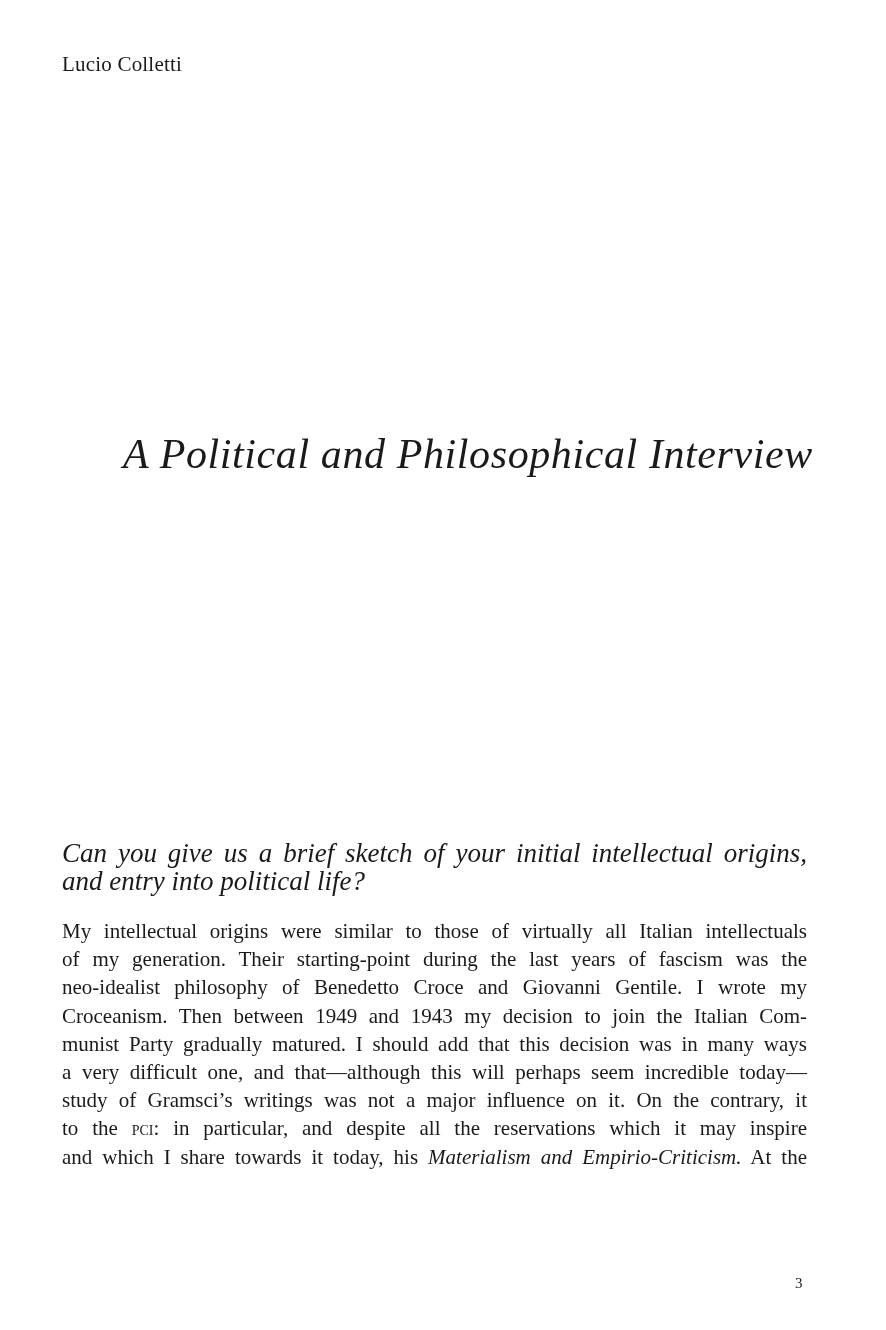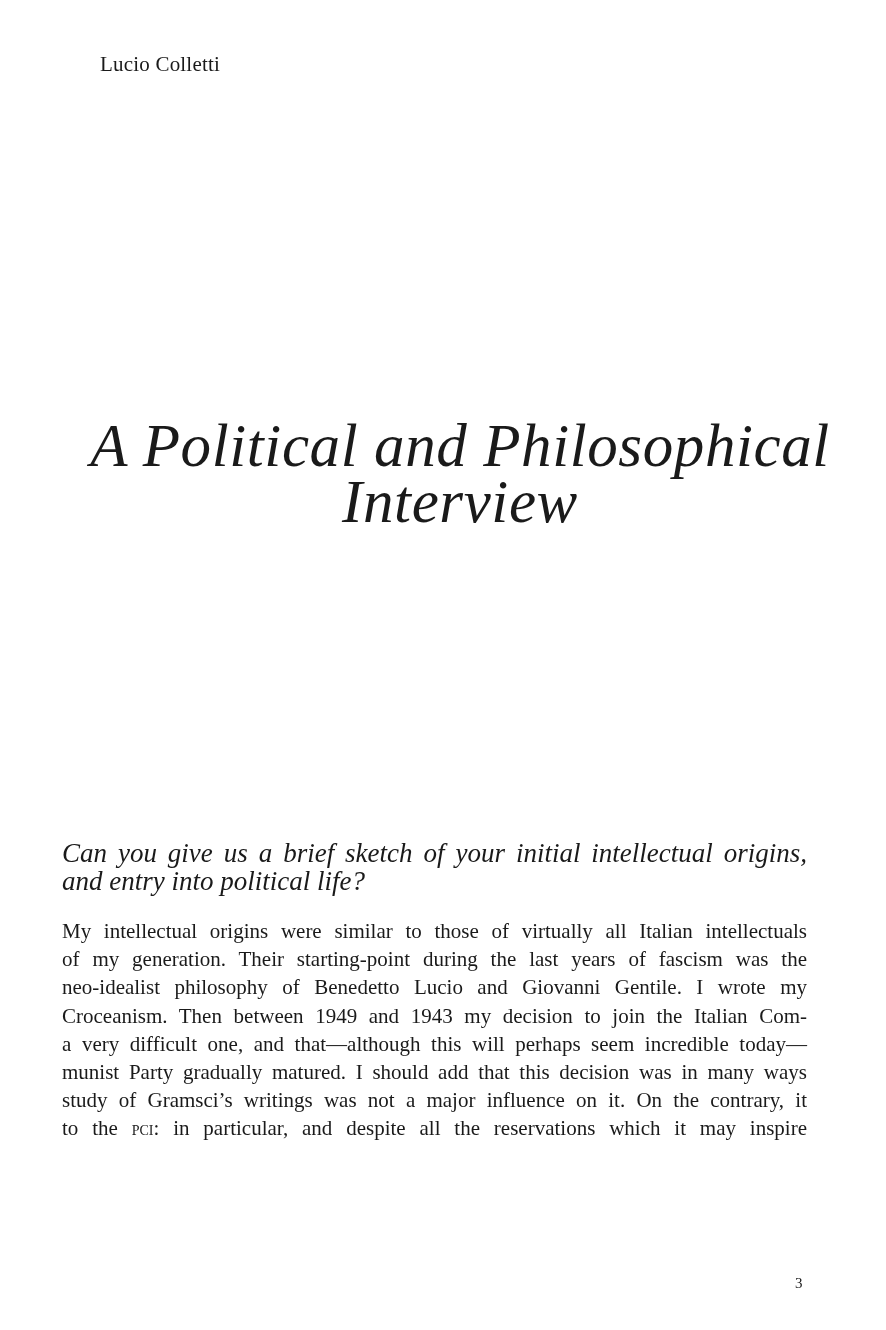--- a/index.html
+++ b/index.html
@@ -15,34 +15,33 @@
       color: #1a1a1a;
       font-family: "Liberation Serif", "DejaVu Serif", serif;
     }
     .running-head {
       position: absolute;
       left: 62px;
       top: 51px;
       font-size: 21px;
       line-height: 26px;
       letter-spacing: 0.2px;
-      margin-left: 38px;
     }
     .title {
       position: absolute;
       left: 62px;
       width: 790px;
       top: 418px;
       text-align: center;
       font-style: italic;
-      font-size: 61px;
+      font-size: 42px;
       line-height: 56px;
       letter-spacing: 0.6px;
       font-weight: normal;
-      margin: 0;
+      margin: 8px;
       padding-left: 6px;
       box-sizing: border-box;
     }
     .question {
       position: absolute;
       left: 62px;
       width: 745px;
       top: 839px;
       font-style: italic;
       font-size: 27px;
@@ -84,23 +83,24 @@
 
   <div class="running-head">Lucio Colletti</div>
 
   <h1 class="title">A Political and Philosophical Interview</h1>
 
   <p class="question">Can you give us a brief sketch of your initial intellectual origins, and entry into political life?</p>
 
   <div class="answer">
     <span class="line">My intellectual origins were similar to those of virtually all Italian intellectuals</span>
     <span class="line">of my generation. Their starting-point during the last years of fascism was the</span>
-    <span class="line">neo-idealist philosophy of Benedetto Lucio and Giovanni Gentile. I wrote my</span>
+    <span class="line">neo-idealist philosophy of Benedetto Croce and Giovanni Gentile. I wrote my</span>
     <span class="line">Croceanism. Then between 1949 and 1943 my decision to join the Italian Com-</span>
+    <span class="line">munist Party gradually matured. I should add that this decision was in many ways</span>
     <span class="line">a very difficult one, and that—although this will perhaps seem incredible today—</span>
-    <span class="line">munist Party gradually matured. I should add that this decision was in many ways</span>
     <span class="line">study of Gramsci’s writings was not a major influence on it. On the contrary, it</span>
     <span class="line"><span>to the </span><span class="smallcaps">PCI</span><span>: in particular, and despite all the reservations which it may inspire</span></span>
+    <span class="line"><span>and which I share towards it today, his </span><span class="ital">Materialism and Empirio-Criticism.</span><span> At the</span></span>
   </div>
 
   <div class="page-number">3</div>
 
 </div>
 
 </body></html>

